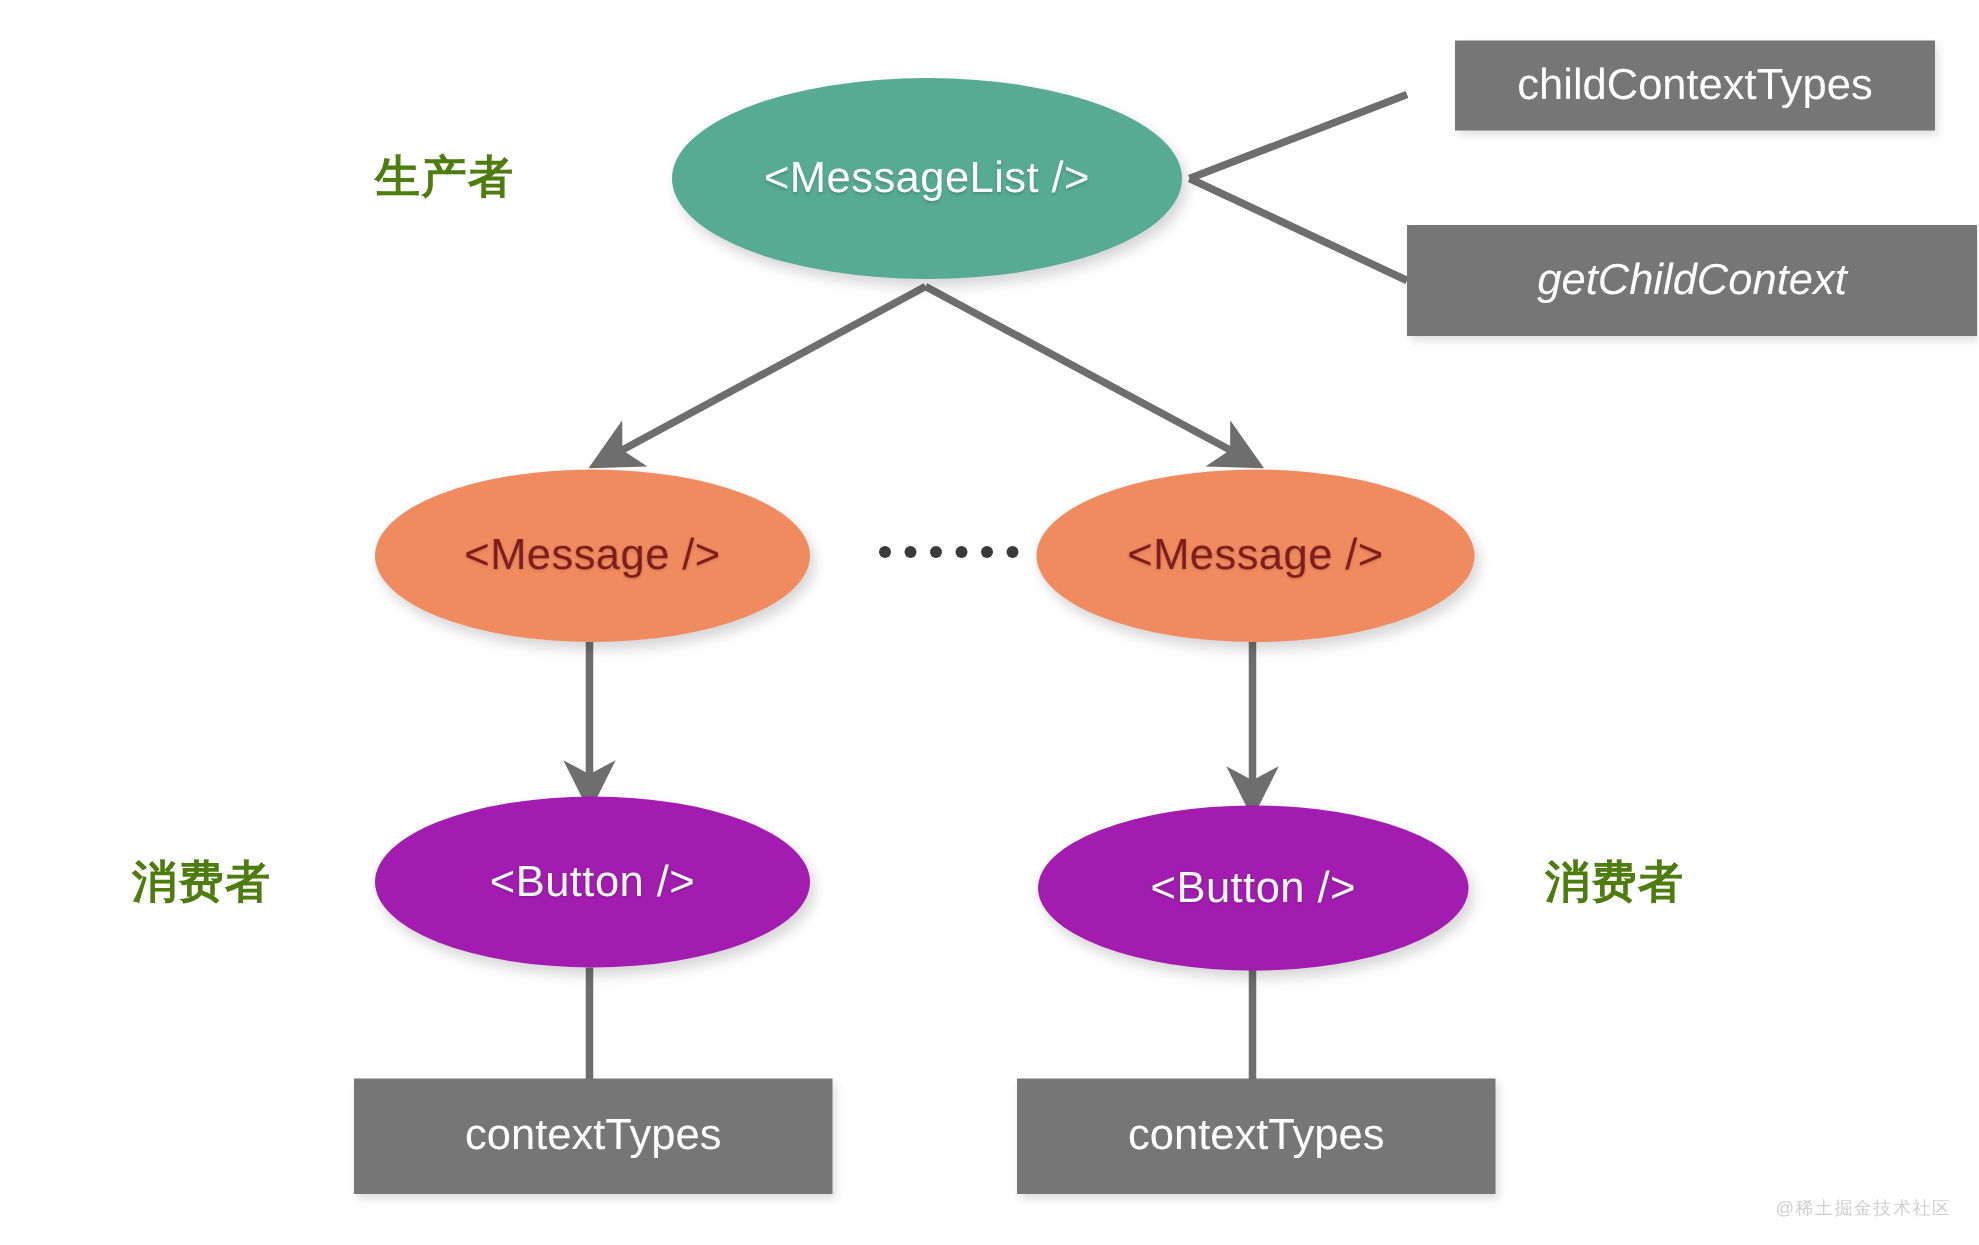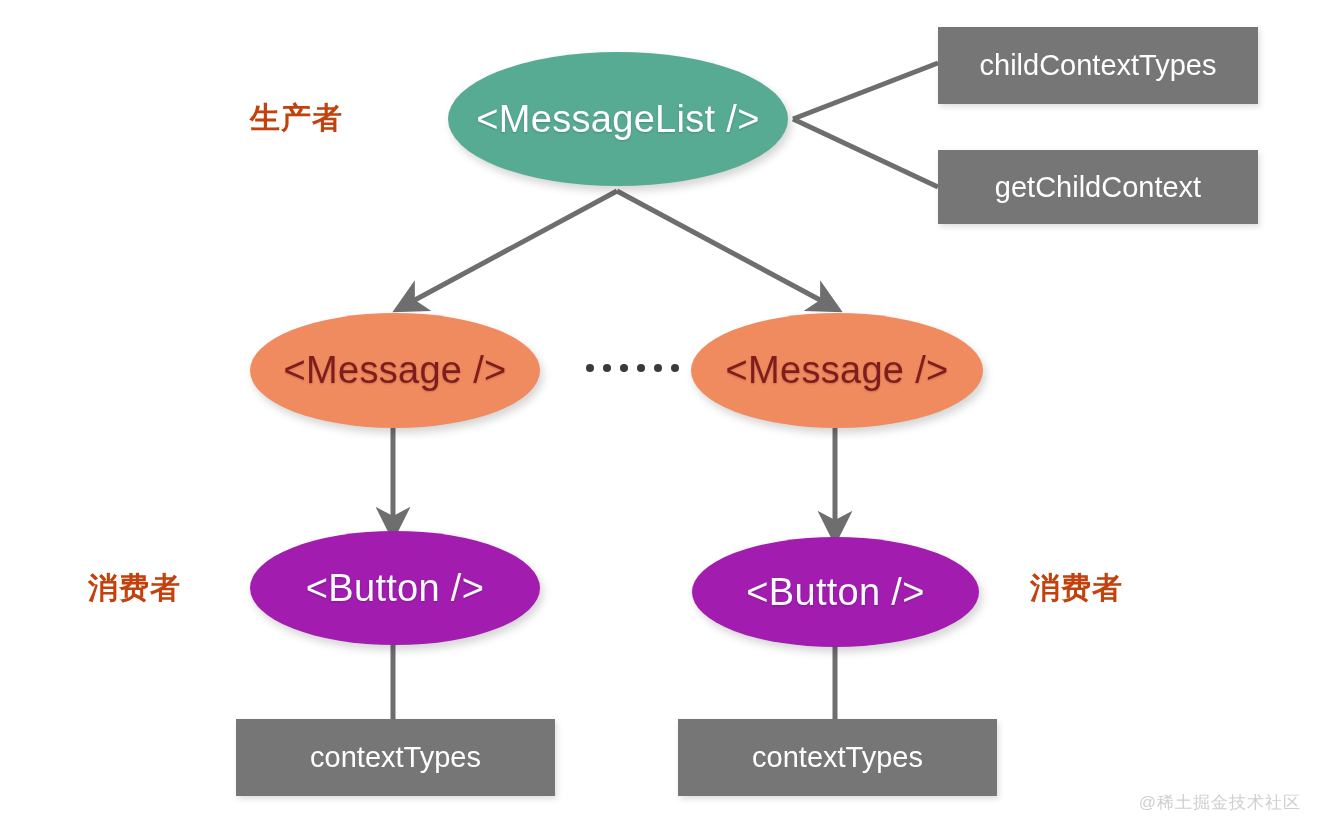--- a/index.html
+++ b/index.html
@@ -29,60 +29,60 @@
     display: flex;
     align-items: center;
     justify-content: center;
     text-align: center;
     color: #ffffff;
     z-index: 3;
     box-sizing: border-box;
   }
   .ellipse {
     border-radius: 50%;
-    font-size: 38px;
+    font-size: 29px;
     letter-spacing: 0.3px;
     text-shadow: 0 1px 2px rgba(0,0,0,0.18);
     box-shadow: 3px 5px 9px rgba(0,0,0,0.17);
   }
   .ellipse.green  { background: #57ab92; }
   .ellipse.orange { background: #f08a5f; color: #7f1d1d; }
   .ellipse.blue   { background: #a21caf; color: #f4fbff; }
   .box {
     background: #767676;
     font-size: 29px;
     color: #ffffff;
     box-shadow: 2px 3px 6px rgba(0,0,0,0.13);
   }
   .cn-label {
     position: absolute;
     font-size: 30px;
     font-weight: bold;
-    color: #c2410c;
+    color: #4d7c0f;
     letter-spacing: 1px;
     z-index: 3;
     white-space: nowrap;
   }
   .dots {
     position: absolute;
     display: flex;
     gap: 9px;
     align-items: center;
     z-index: 3;
   }
   .dots i {
     display: block;
     width: 8px;
     height: 8px;
     border-radius: 50%;
     background: #3a3a3a;
   }
   .watermark {
     position: absolute;
-    font-size: 17px;
+    font-size: 12px;
     color: #cfcfcf;
     letter-spacing: 1px;
     z-index: 4;
     white-space: nowrap;
   }
 </style>
 </head>
 <body>
 
 <div id="canvas">
@@ -106,23 +106,23 @@
     <line x1="835" y1="428" x2="835" y2="537" stroke="#6e6e6e" stroke-width="5" marker-end="url(#arrow)"></line>
 
     <line x1="393" y1="645" x2="393" y2="720" stroke="#6e6e6e" stroke-width="5"></line>
     <line x1="835" y1="645" x2="835" y2="720" stroke="#6e6e6e" stroke-width="5"></line>
   </svg>
 
   <div class="cn-label" style="left:250px; top:98px;">生产者</div>
 
   <div class="node ellipse green" style="left:448px; top:52px; width:340px; height:134px;">&lt;MessageList /&gt;</div>
 
-  <div class="node box" style="left:938px; top:27px; width:320px; height:77px;">childContextTypes</div>
+  <div class="node box" style="left:970px; top:27px; width:320px; height:60px;">childContextTypes</div>
 
-  <div class="node box" style="left:938px; top:150px; width:320px; height:74px;">getChildContext</div>
+  <div class="node box" style="left:938px; top:150px; width:380px; height:74px;font-style:italic;">getChildContext</div>
 
   <div class="node ellipse orange" style="left:250px; top:313px; width:290px; height:115px;">&lt;Message /&gt;</div>
 
   <div class="dots" style="left:586px; top:364px;">
     <i></i>
     <i></i>
     <i></i>
     <i></i>
     <i></i>
     <i></i>

